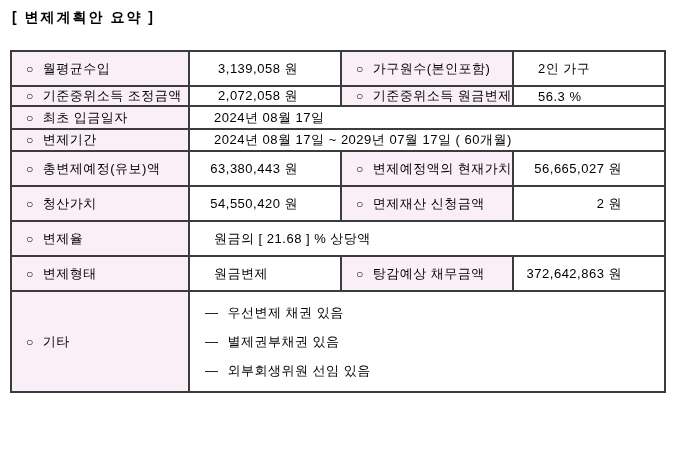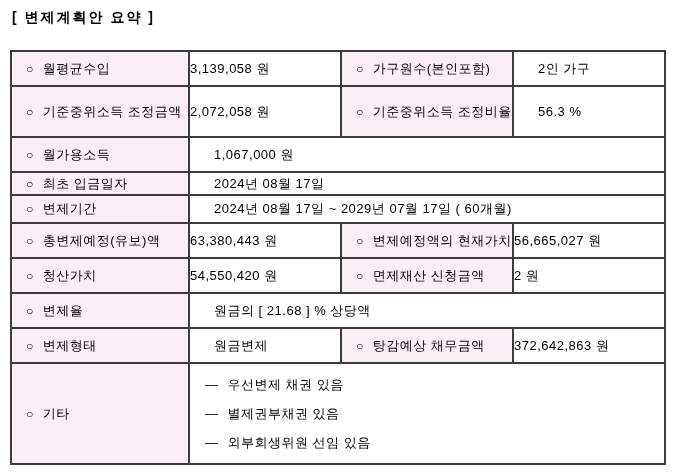--- a/index.html
+++ b/index.html
@@ -45,21 +45,21 @@
   td.label {
     background: var(--label-bg);
     padding-left: 14px;
   }
   .bullet {
     display: inline-block;
     margin-right: 9px;
     font-size: 12px;
     transform: translateY(-0.5px);
   }
-  td.value.right { padding-right: 24px; }
+  td.value.right { text-align: right; padding-right: 42px; }
   td.value.left  { text-align: left;  padding-left: 24px;  }
   td.value.multiline { padding: 6px 0 6px 15px; }
   .etc-line {
     display: flex;
     align-items: center;
     height: 29px;
   }
   .dash { margin-right: 9px; }
 </style>
 </head>
@@ -74,35 +74,31 @@
         <col style="width: 172px;">
         <col style="width: 152px;">
       </colgroup>
     <tbody>
         <tr style="height: 35px;">
           <td colspan="1" class="label"><span class="bullet">○</span><span>월평균수입</span></td>
           <td colspan="1" class="value right"><span>3,139,058 원</span></td>
           <td colspan="1" class="label"><span class="bullet">○</span><span>가구원수(본인포함)</span></td>
           <td colspan="1" class="value left"><span>2인 가구</span></td>
         </tr>
-        <tr style="height: 51px;">
+        <tr style="height: 20px;">
           <td colspan="1" class="label"><span class="bullet">○</span><span>기준중위소득 조정금액</span></td>
           <td colspan="1" class="value right"><span>2,072,058 원</span></td>
-          <td colspan="1" class="label"><span class="bullet">○</span><span>기준중위소득 조정비율</span></td>
+          <td colspan="1" class="label"><span class="bullet">○</span><span>기준중위소득 원금변제</span></td>
           <td colspan="1" class="value left"><span>56.3 %</span></td>
-        </tr>
-        <tr style="height: 35px;">
-          <td colspan="1" class="label"><span class="bullet">○</span><span>월가용소득</span></td>
-          <td colspan="3" class="value left"><span>1,067,000 원</span></td>
         </tr>
         <tr style="height: 23px;">
           <td colspan="1" class="label"><span class="bullet">○</span><span>최초 입금일자</span></td>
           <td colspan="3" class="value left"><span>2024년 08월 17일</span></td>
         </tr>
-        <tr style="height: 28px;">
+        <tr style="height: 22px;">
           <td colspan="1" class="label"><span class="bullet">○</span><span>변제기간</span></td>
           <td colspan="3" class="value left"><span>2024년 08월 17일 ~ 2029년 07월 17일 ( 60개월)</span></td>
         </tr>
         <tr style="height: 35px; margin-left: 40px;">
           <td colspan="1" class="label"><span class="bullet">○</span><span>총변제예정(유보)액</span></td>
           <td colspan="1" class="value right"><span>63,380,443 원</span></td>
           <td colspan="1" class="label"><span class="bullet">○</span><span>변제예정액의 현재가치</span></td>
           <td colspan="1" class="value right"><span>56,665,027 원</span></td>
         </tr>
         <tr style="height: 35px;">

